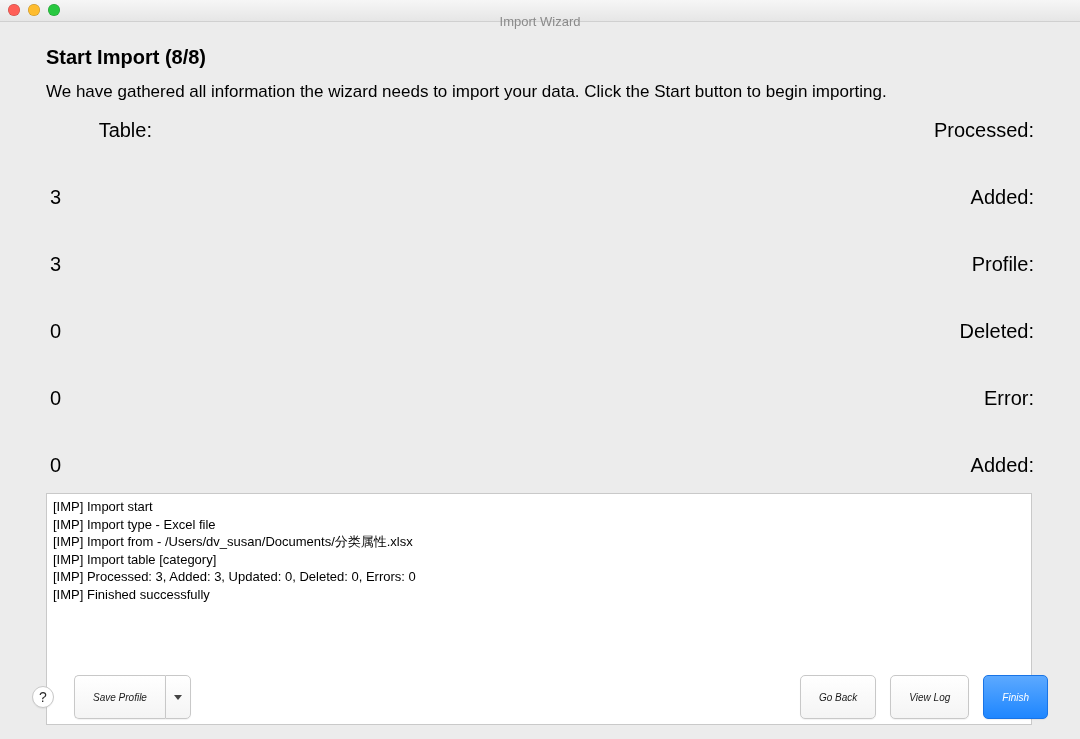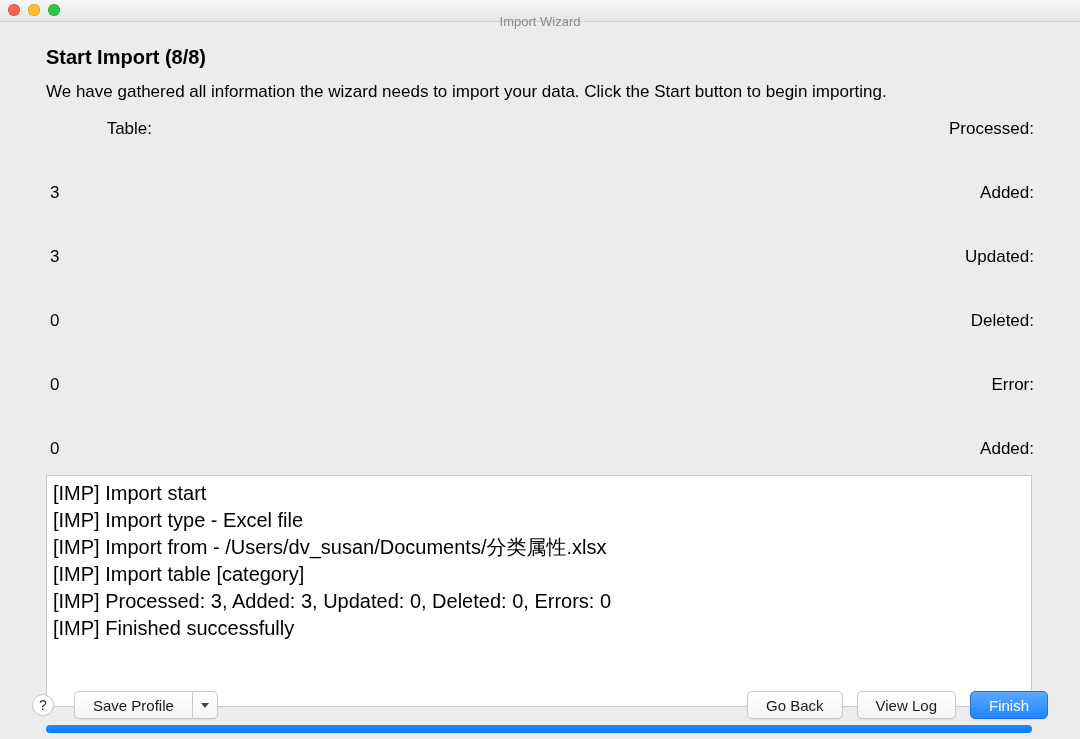--- a/index.html
+++ b/index.html
@@ -52,35 +52,35 @@
     font-size: 17px;
     font-weight: 400;
     margin: 0 0 16px 0;
     line-height: 1.3;
   }
   .stats {
     display: grid;
     grid-template-columns: 102px auto;
     row-gap: 7px;
     column-gap: 8px;
-    font-size: 17px;
+    font-size: 20px;
     margin-bottom: 16px;
     margin-left: 4px;
     gap: 44px;
   }
   .stats .lbl { text-align: right; }
   .stats .val { text-align: left; }
 
   .log-box {
     width: 986px;
     height: 232px;
     background: #fff;
     border: 1px solid #c9c9c9;
     padding: 4px 6px;
-    font-size: 20px;
+    font-size: 13px;
     line-height: 1.35;
     overflow: auto;
     white-space: pre-wrap;
     font-family: inherit;
     margin-bottom: 18px;
   }
 
   .progress {
     width: 986px;
     height: 8px;
@@ -102,30 +102,31 @@
     background: #fff;
     border: 1px solid #c8c8c8;
     font-size: 14px;
     color: #2b2b2b;
     display: flex; align-items: center; justify-content: center;
     cursor: pointer;
     margin-right: 20px;
     box-shadow: 0 1px 1px rgba(0,0,0,.05);
   }
   .btn {
-    height: 28px;
+    height: 44px;
     padding: 0 18px;
     background: linear-gradient(#ffffff,#f4f4f4);
     border: 1px solid #c8c8c8;
     border-radius: 5px;
-    font-size: 15px;
+    font-size: 10px;
     color: #1a1a1a;
     cursor: pointer;
     display: flex; align-items: center; justify-content: center;
     box-shadow: 0 1px 1px rgba(0,0,0,.05);
+    font-style: italic;
   }
   .btn.primary {
     background: linear-gradient(#5ca9ff,#1e86ff);
     border-color: #1974e6;
     color: #fff;
   }
   .btn.split-main { border-top-right-radius:0; border-bottom-right-radius:0; border-right:none; }
   .btn.split-caret { width:26px; padding:0; border-top-left-radius:0; border-bottom-left-radius:0; }
   .caret-down {
     width: 0; height: 0;
@@ -152,21 +153,21 @@
 
   <h1 class="heading">Start Import (8/8)</h1>
   <p class="description">We have gathered all information the wizard needs to import your data. Click the Start button to begin importing.</p>
 
   <div class="stats">
     <div class="lbl">Table:</div>
     <div class="lbl">Processed:</div>
     <div class="val">3</div>
     <div class="lbl">Added:</div>
     <div class="val">3</div>
-    <div class="lbl">Updated:</div>
+    <div class="lbl">Profile:</div>
     <div class="val">0</div>
     <div class="lbl">Deleted:</div>
     <div class="val">0</div>
     <div class="lbl">Error:</div>
     <div class="val">0</div>
     <div class="lbl">Added:</div>
   </div>
 
   <div class="log-box">[IMP] Import start
 [IMP] Import type - Excel file

